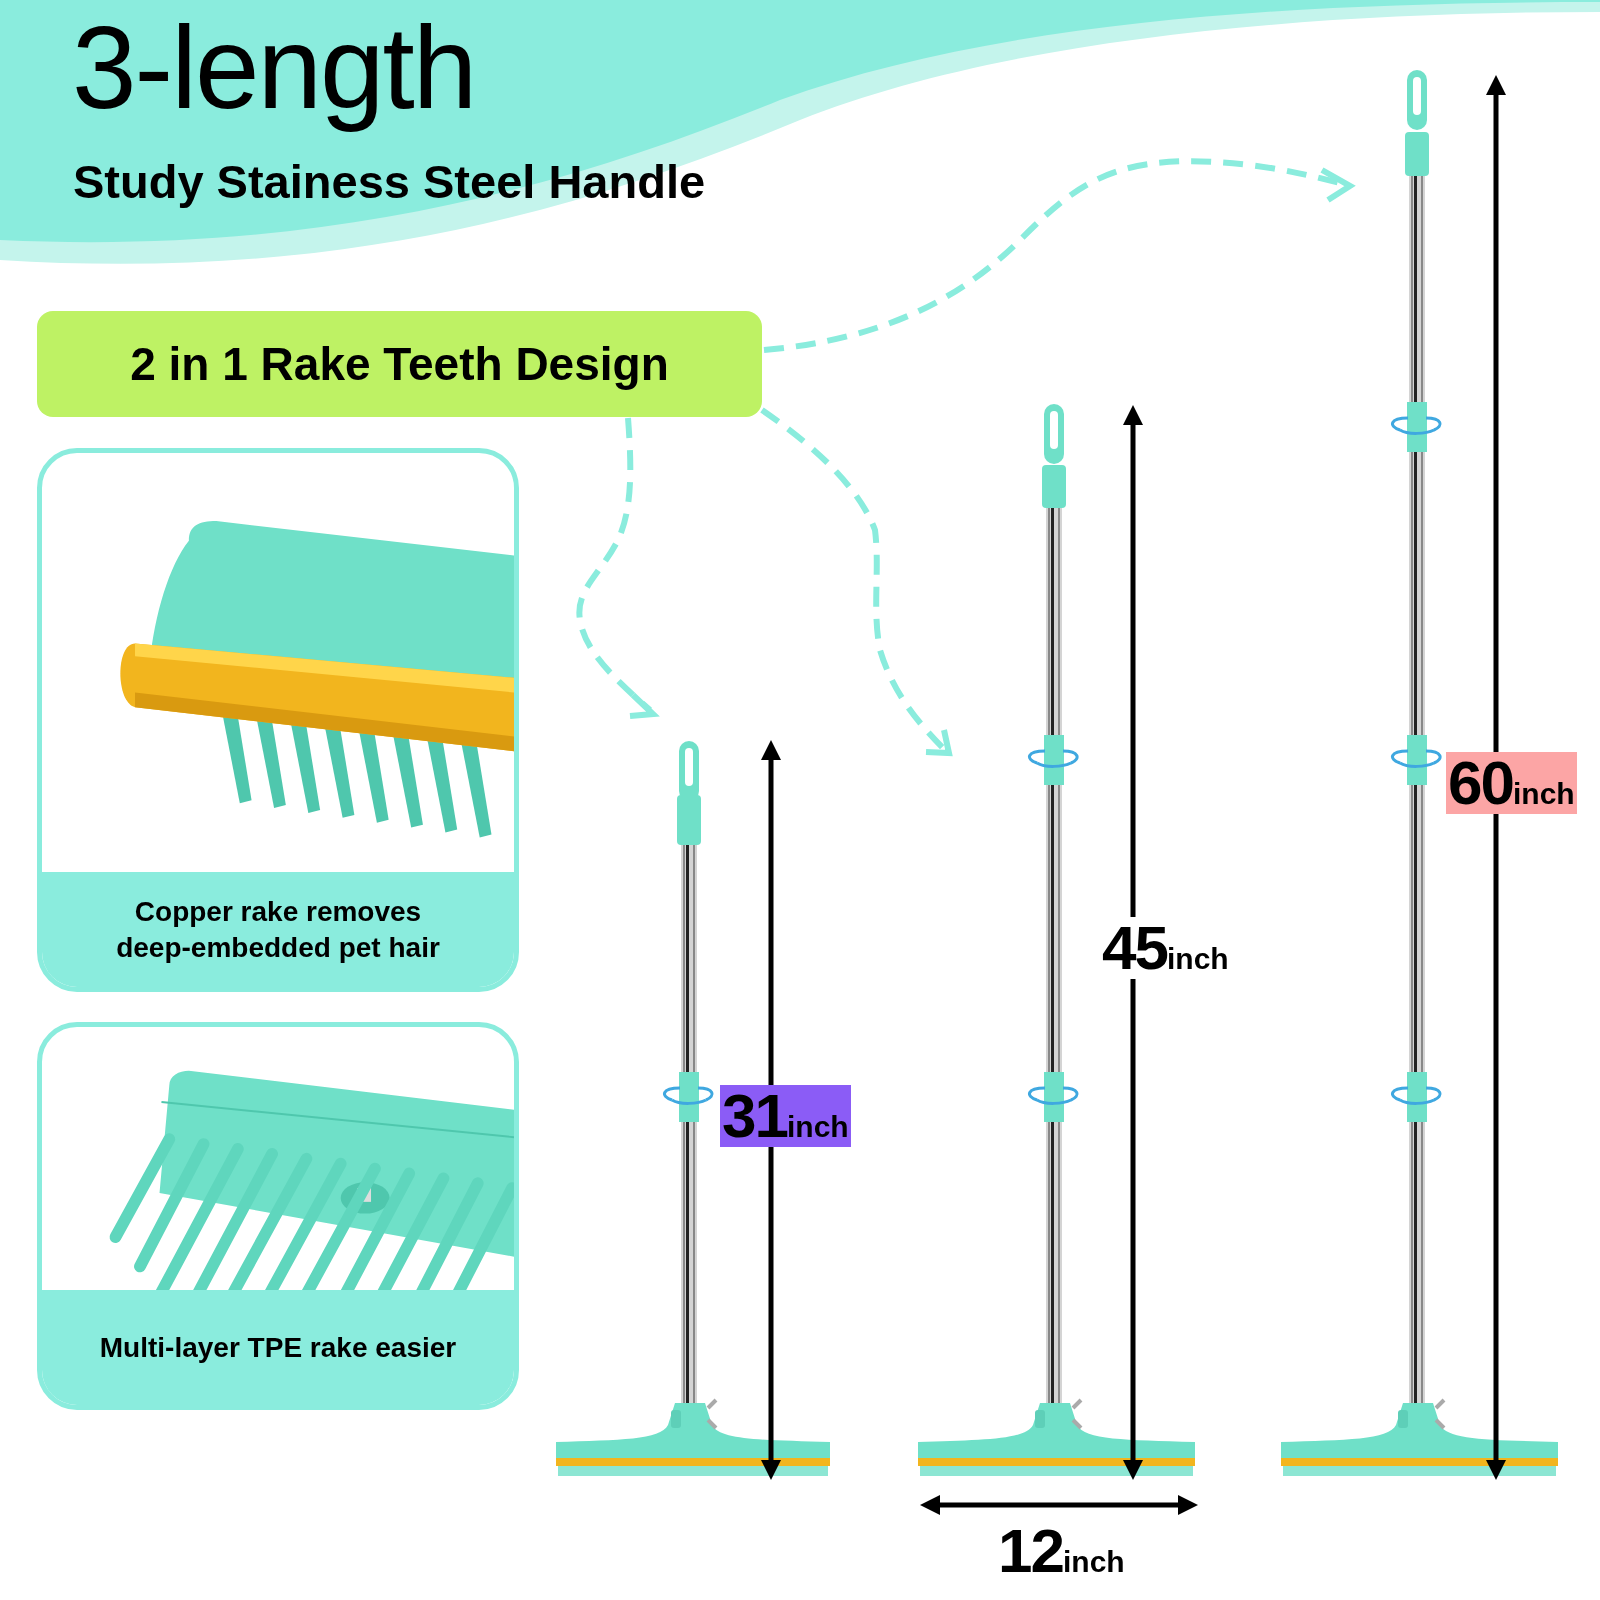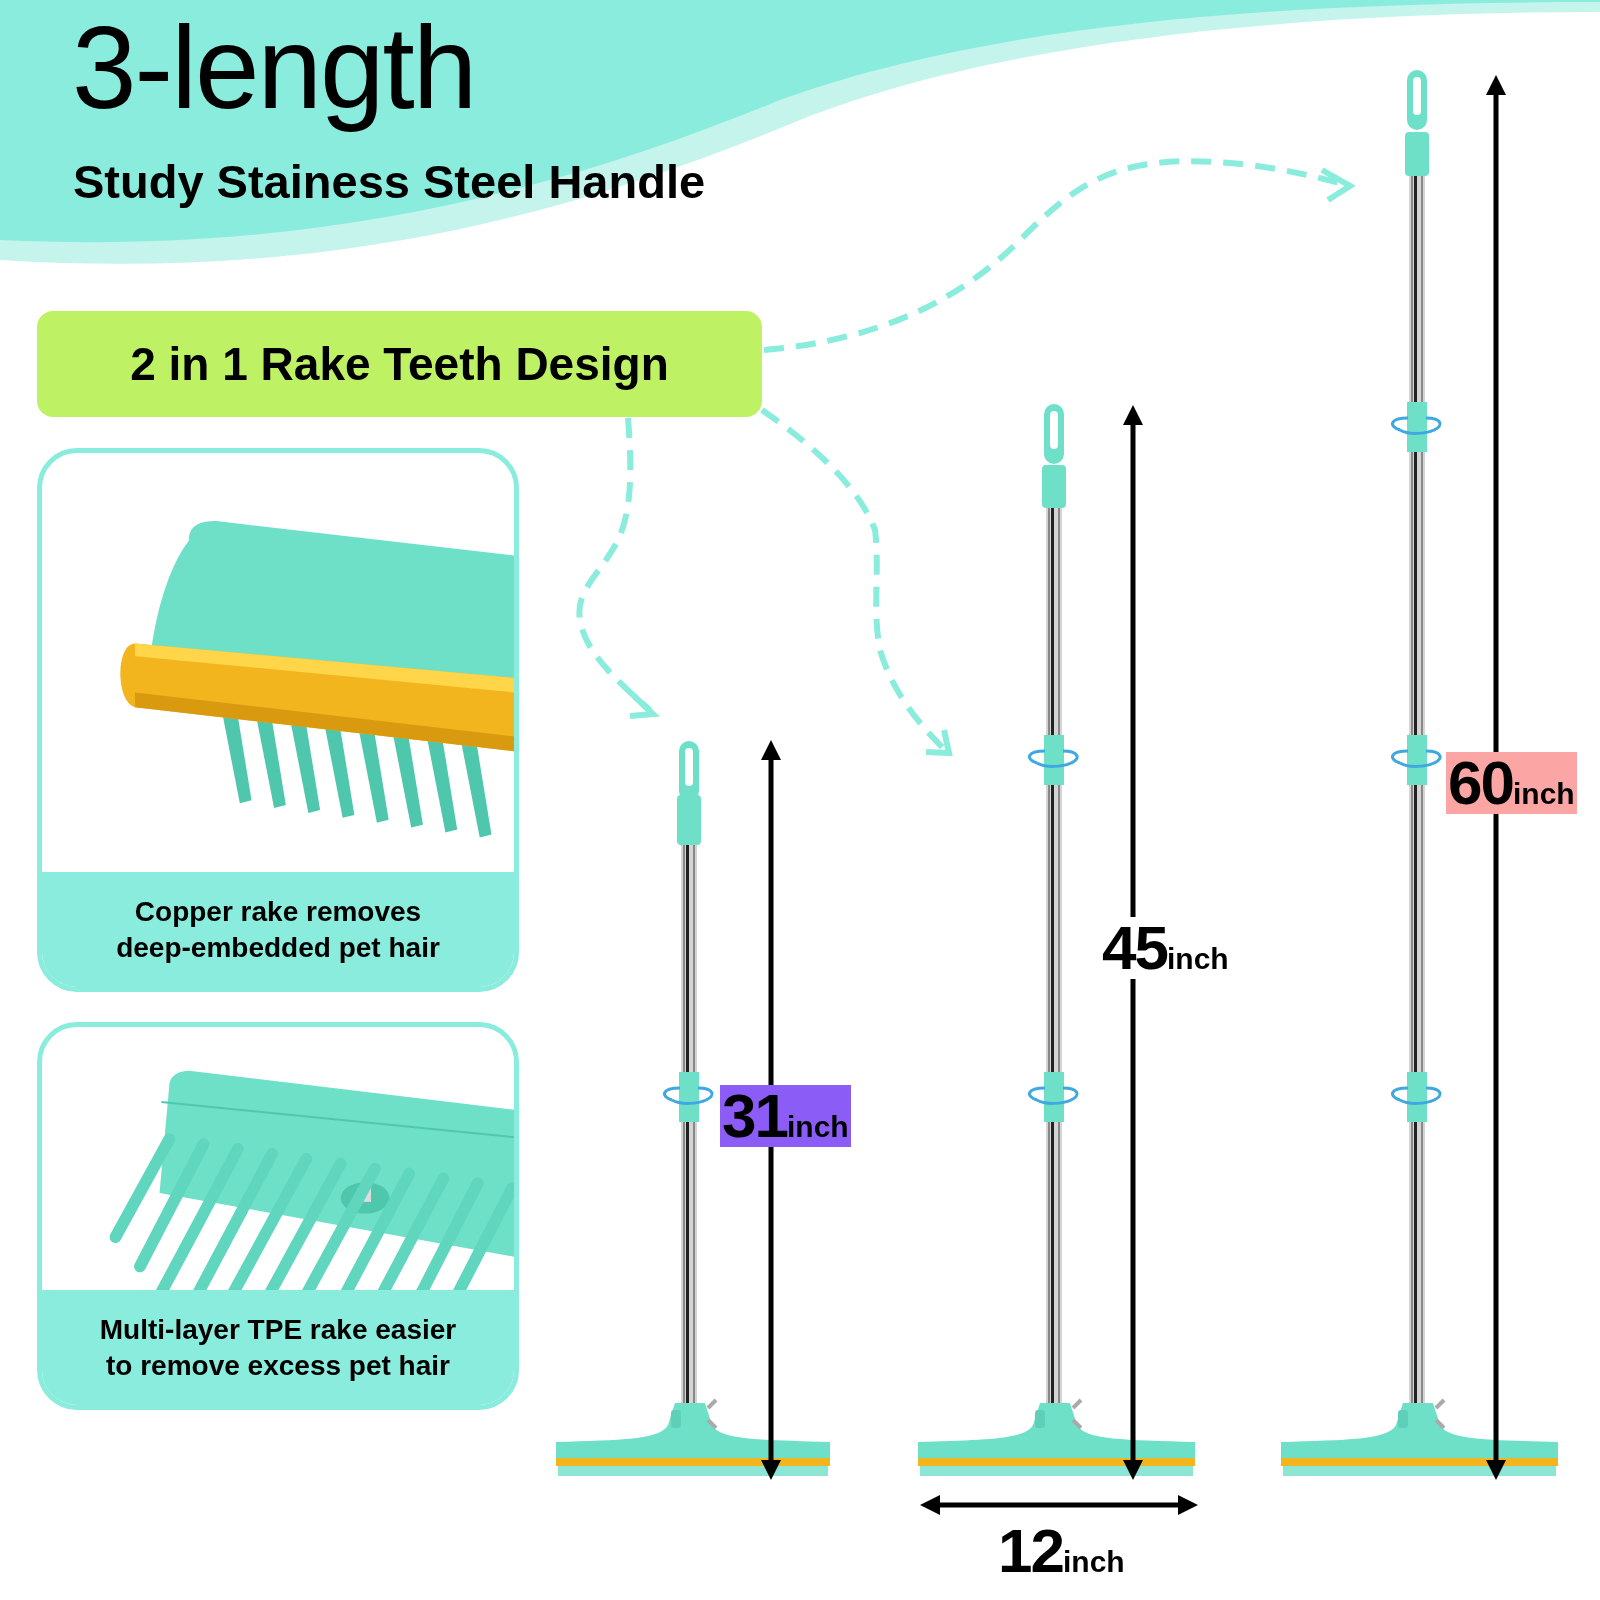--- a/index.html
+++ b/index.html
@@ -165,21 +165,20 @@
       <line x1="305" y1="135" x2="215" y2="300"></line>
       <line x1="340" y1="140" x2="250" y2="305"></line>
       <line x1="375" y1="145" x2="285" y2="315"></line>
       <line x1="410" y1="150" x2="320" y2="320"></line>
       <line x1="445" y1="155" x2="355" y2="330"></line>
       <line x1="480" y1="160" x2="390" y2="335"></line>
     </g>
   </svg>
   <div class="cap">
     <span>Multi-layer TPE rake easier</span>
-    <span>to remove excess pet hair</span>
   </div>
 </div>
 
 <div class="abs dim" style="left:720px;top:1085px;background:#8b5cf6;padding:0 2px;">
   <span class="num">31</span><span class="unit">inch</span>
 </div>
 <div class="abs dim" style="left:1082px;top:917px;background:#fff;padding:0 2px;margin-left:18px;">
   <span class="num">45</span><span class="unit">inch</span>
 </div>
 <div class="abs dim" style="left:1446px;top:752px;background:#fca5a5;padding:0 2px;">

